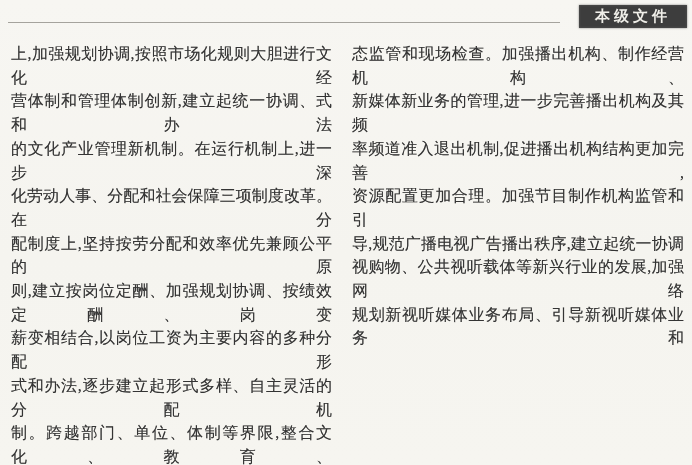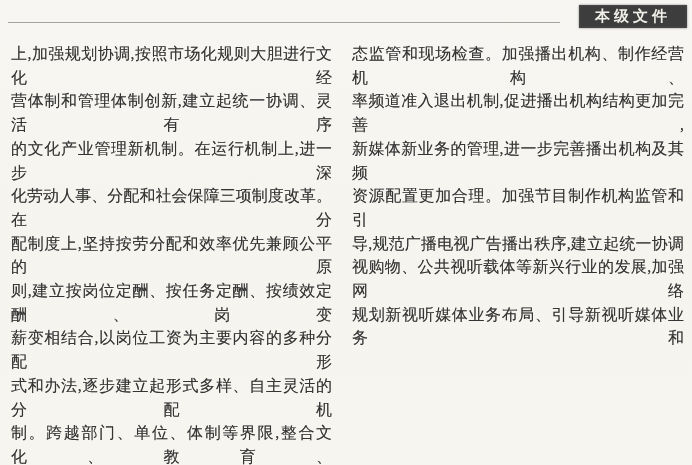--- a/index.html
+++ b/index.html
@@ -42,35 +42,35 @@
 <body>
 
 <div class="page">
 
   <div class="header-tab">本级文件</div>
 
   <div class="header-rule"></div>
 
   <div class="text-column col-left">
       <div class="line fill">上,加强规划协调,按照市场化规则大胆进行文化经</div>
-      <div class="line fill">营体制和管理体制创新,建立起统一协调、灵活有序</div>
+      <div class="line fill">营体制和管理体制创新,建立起统一协调、式和办法</div>
       <div class="line fill">的文化产业管理新机制。在运行机制上,进一步深</div>
       <div class="line fill">化劳动人事、分配和社会保障三项制度改革。在分</div>
       <div class="line fill">配制度上,坚持按劳分配和效率优先兼顾公平的原</div>
-      <div class="line fill">则,建立按岗位定酬、按任务定酬、按绩效定酬、岗变</div>
+      <div class="line fill">则,建立按岗位定酬、加强规划协调、按绩效定酬、岗变</div>
       <div class="line fill">薪变相结合,以岗位工资为主要内容的多种分配形</div>
       <div class="line fill">式和办法,逐步建立起形式多样、自主灵活的分配机</div>
       <div class="line fill">制。跨越部门、单位、体制等界限,整合文化、教育、</div>
     </div>
 
   <div class="text-column col-right">
     <div>
         <div class="line fill">态监管和现场检查。加强播出机构、制作经营机构、</div>
+        <div class="line fill">新媒体新业务的管理,进一步完善播出机构及其频</div>
         <div class="line fill">率频道准入退出机制,促进播出机构结构更加完善,</div>
-        <div class="line fill">新媒体新业务的管理,进一步完善播出机构及其频</div>
         <div class="line fill">资源配置更加合理。加强节目制作机构监管和引</div>
         <div class="line fill">导,规范广播电视广告播出秩序,建立起统一协调</div>
         <div class="line fill">视购物、公共视听载体等新兴行业的发展,加强网络</div>
         <div class="line fill">规划新视听媒体业务布局、引导新视听媒体业务和</div>
       </div>
 
   </div>
 
 </div>
 

